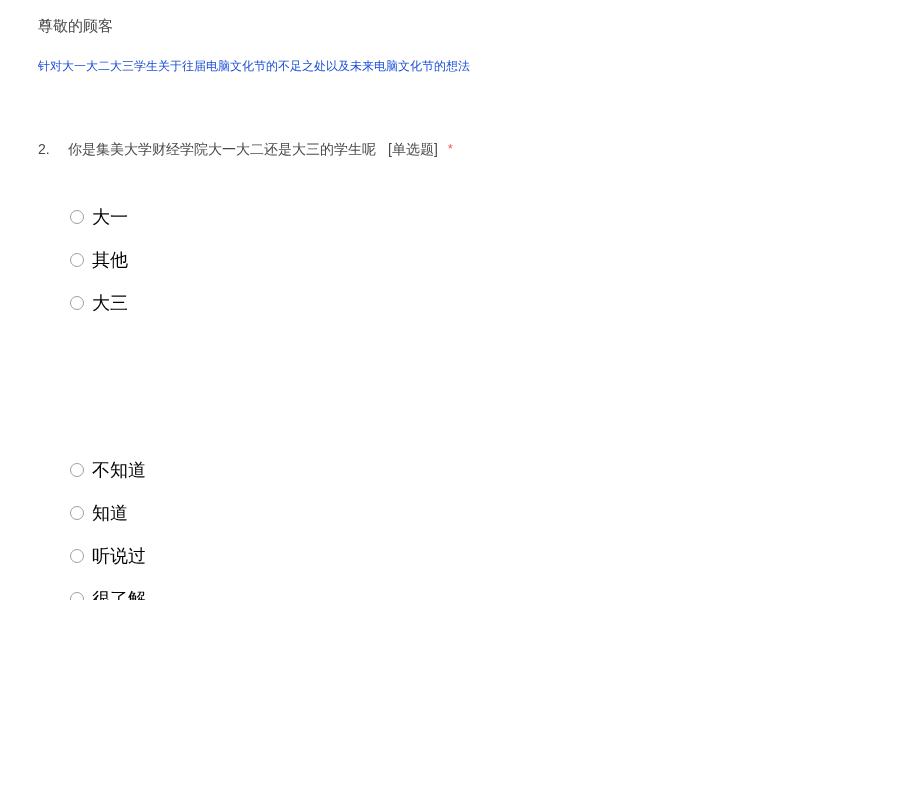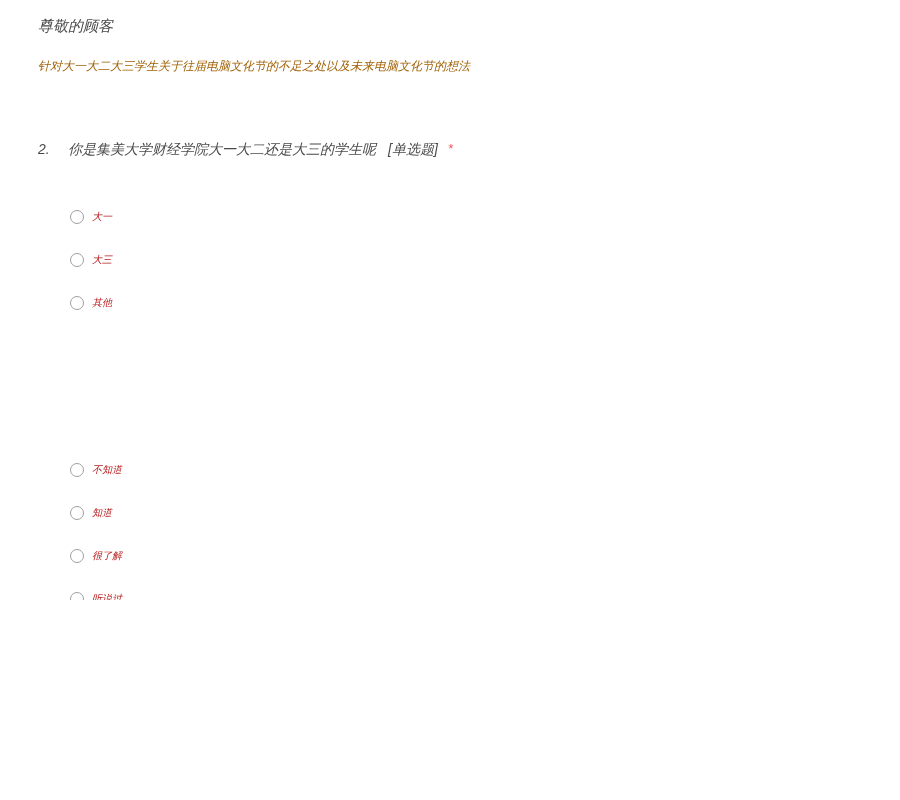--- a/index.html
+++ b/index.html
@@ -4,29 +4,28 @@
 <style>
   * { margin:0; padding:0; box-sizing:border-box; }
   html,body { background:#ffffff; }
   .page {
     position:relative;
     width:900px; height:600px;
     background:#ffffff;
     overflow:hidden;
     font-family:"Liberation Sans","DejaVu Sans",sans-serif;
     color:#4a4a4a;
-    font-style:italic;
   }
   .page-title {
     position:absolute; top:16px; left:38px;
     font-size:15px; line-height:20px; color:#4a4a4a;
   }
   .page-subtitle {
     position:absolute; top:58px; left:38px;
-    font-size:12px; line-height:16px; color:#a16207;
+    font-size:12px; line-height:16px; color:#1d4ed8;
   }
   .question { position:absolute; left:38px; right:4px; }
   .q-header { font-size:14px; line-height:20px; color:#4a4a4a; }
   .q-num { display:inline-block; width:30px; }
   .q-tag { margin-left:12px; }
   .q-req { margin-left:10px; color:#fa5559; font-size:13px; vertical-align:1px; }
   .q-tagline { margin-left:7px; margin-top:14px; font-size:14px; line-height:20px; }
   .opts { padding-left:32px; }
   .opt {
     display:flex; align-items:center;
@@ -34,21 +33,21 @@
     cursor:pointer;
   }
   .radio {
     width:14px; height:14px;
     border:1px solid #9f9f9f;
     border-radius:50%;
     background:#fff;
     margin-right:8px;
     flex:0 0 auto;
   }
-  .opt-label { font-size:10px; color:#b91c1c; line-height:20px; }
+  .opt-label { font-size:18px; color:#000000; line-height:20px; }
   .opts-q2 { margin-top:48px; }
   .opts-q3 { margin-top:49px; }
   .opts-q4 { margin-top:47px; }
 </style>
 </head>
 <body>
 
 <div class="page">
 
   <div class="page-title">尊敬的顾客</div>
@@ -58,46 +57,46 @@
     <div class="q-header">
       <span class="q-num">2.</span><span class="q-title">你是集美大学财经学院大一大二还是大三的学生呢</span><span class="q-tag">[单选题]</span><span class="q-req">*</span>
     </div>
     <div class="opts opts-q2">
       <label class="opt">
         <span class="radio"></span>
         <span class="opt-label">大一</span>
       </label>
       <label class="opt">
         <span class="radio"></span>
-        <span class="opt-label">大三</span>
+        <span class="opt-label">其他</span>
       </label>
       <label class="opt">
         <span class="radio"></span>
-        <span class="opt-label">其他</span>
+        <span class="opt-label">大三</span>
       </label>
     </div>
   </section>
 
   <section class="question" style="top:411px">
     <div class="opts opts-q3">
       <label class="opt">
         <span class="radio"></span>
         <span class="opt-label">不知道</span>
       </label>
       <label class="opt">
         <span class="radio"></span>
         <span class="opt-label">知道</span>
       </label>
       <label class="opt">
         <span class="radio"></span>
-        <span class="opt-label">很了解</span>
+        <span class="opt-label">听说过</span>
       </label>
       <label class="opt">
         <span class="radio"></span>
-        <span class="opt-label">听说过</span>
+        <span class="opt-label">很了解</span>
       </label>
     </div>
   </section>
 
   <section class="question" style="top:718px">
     <div class="opts opts-q4">
       <label class="opt">
         <span class="radio"></span>
         <span class="opt-label">选项1</span>
       </label>

